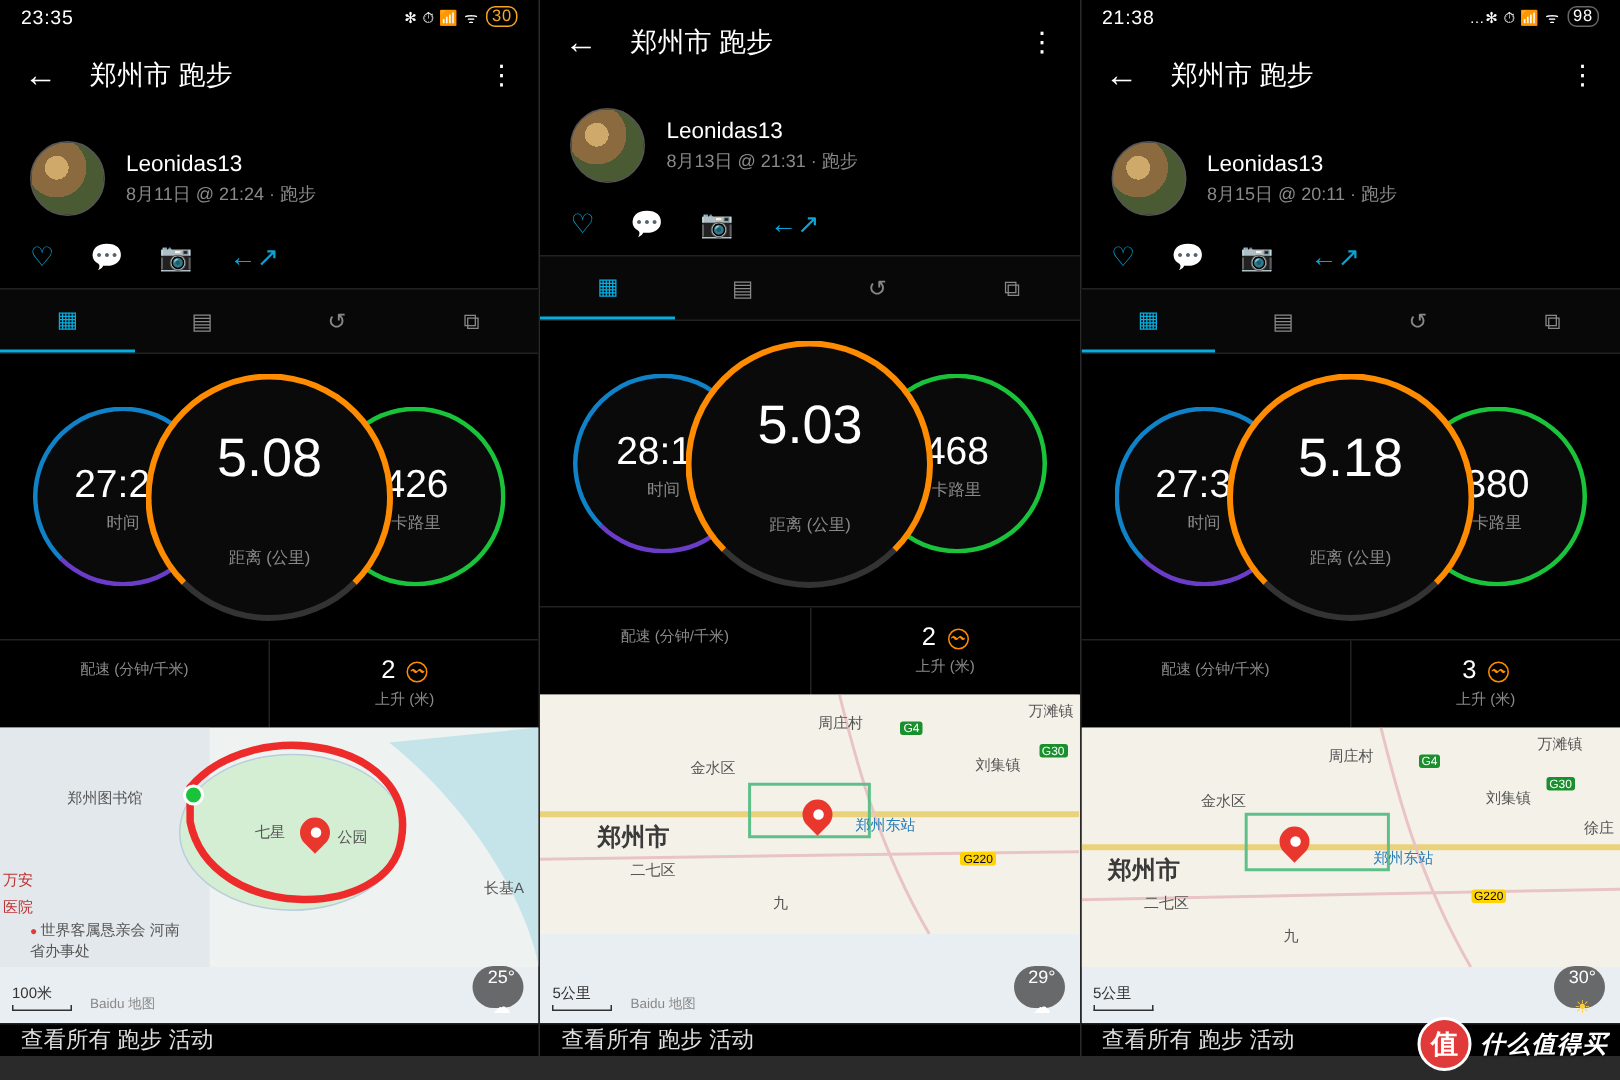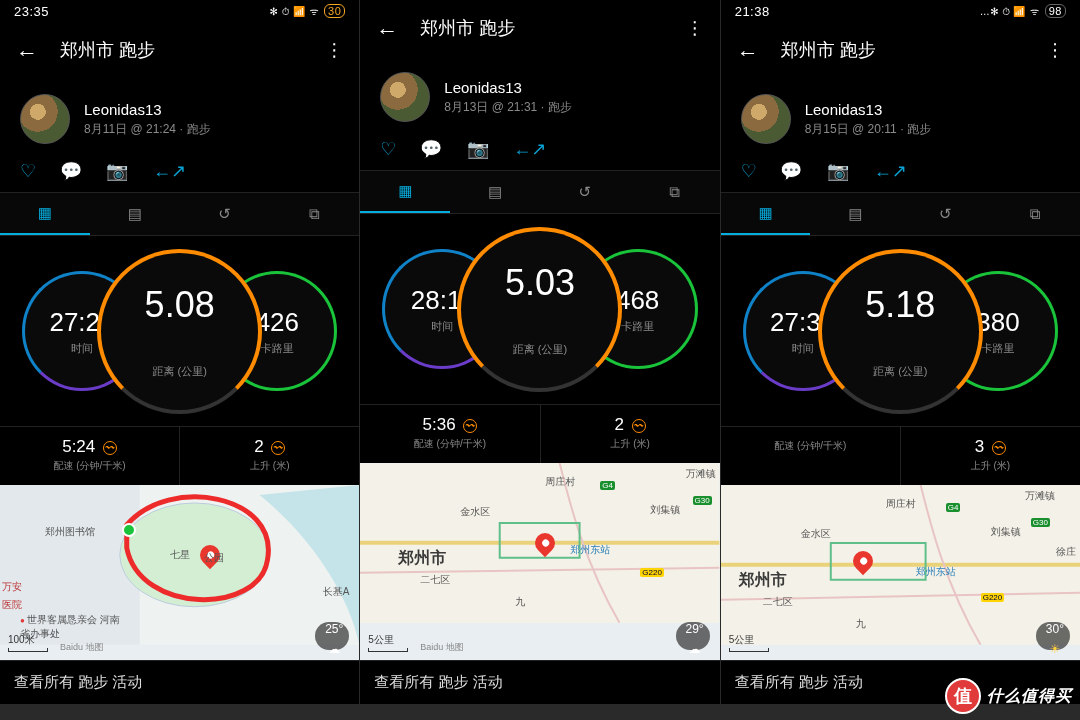--- a/index.html
+++ b/index.html
@@ -35,21 +35,21 @@
   .sub .v .orb { display: inline-block; width: 14px; height: 14px; border-radius: 50%; border: 1.5px solid #ff8c00; color: #ff8c00; font-size: 9px; line-height: 11px; vertical-align: 2px; margin-left: 3px; }
   .sub .l { font-size: 10px; color: #8a8a8a; margin-top: 2px; }
   .sub + .sub { border-left: 1px solid #222; }
   .map { flex: 1; background: #e9eef2; position: relative; overflow: hidden; }
   .map svg { position: absolute; inset: 0; }
   .scale { position: absolute; left: 8px; bottom: 8px; font-size: 10px; color: #333; }
   .scale .bar { width: 40px; height: 4px; border: 1px solid #333; border-top: none; margin-top: 1px; }
   .baidu { position: absolute; left: 60px; bottom: 6px; font-size: 9px; color: #888; }
   .weather { position: absolute; right: 10px; bottom: 10px; background: rgba(60,60,60,.75); color: #fff; border-radius: 16px; height: 28px; display: flex; align-items: center; padding: 0 6px 0 10px; font-size: 12px; gap: 6px; flex-direction: column; }
   .weather .num { border: 1px solid #ccc; border-radius: 50%; width: 18px; height: 18px; display: flex; align-items: center; justify-content: center; font-size: 10px; }
-  .footer { padding: 12px 14px; font-size: 15px; color: #dedede; border-top: 1px solid #222; }
+  .footer { padding: 1px 14px; font-size: 15px; color: #dedede; border-top: 1px solid #222; }
   .credits { position: absolute; right: 8px; bottom: 6px; display: flex; align-items: center; gap: 6px; z-index: 50; color: #fff; }
   .zhi { width: 36px; height: 36px; border-radius: 50%; background: #e03a3a; display: flex; align-items: center; justify-content: center; font-size: 18px; font-weight: bold; border: 2px solid #fff; }
   .ctext { font-size: 16px; letter-spacing: 1px; text-shadow: 0 0 3px #000; font-weight: bold; font-style: italic; }
   .pin { width: 20px; height: 20px; background: #e9372e; border-radius: 50% 50% 50% 0; transform: rotate(-45deg); position: absolute; display:flex; align-items:center; justify-content:center;}
   .pin::after { content:""; width:7px; height:7px; background:#fff; border-radius:50%; }
   .startpin { width:14px; height:14px; border-radius:50%; background:#1ac43a; border:2px solid #fff; position:absolute; }
   .poi { font-size: 10px; color: #555; position: absolute; }
   .poi.red { color:#b33; }
   .poi.redd::before{content:"● "; color:#e03a3a; font-size:8px;}
   .city { position:absolute; font-size:16px; font-weight:600; color:#3a3a3a;}
@@ -100,41 +100,40 @@
       <div class="val">5.08</div>
       <div class="lbl">距离 (公里)</div>
     </div>
     <div class="ring right">
       <div class="val">426</div>
       <div class="lbl">卡路里</div>
     </div>
   </div>
   <div class="substat">
     <div class="sub">
-      <div class="v"><span>5:24</span> <span class="orb">〰</span></div>
       <div class="l">配速 (分钟/千米)</div>
     </div>
     <div class="sub">
       <div class="v"><span>2</span> <span class="orb">〰</span></div>
       <div class="l">上升 (米)</div>
     </div>
   </div>
   <div class="map">
     <svg viewBox="0 0 360 160">
       <rect width="360" height="160" fill="#eef2f1"></rect>
       <path d="M0,0 L140,0 L140,160 L0,160 Z" fill="#e3e8ec"></path>
       <path d="M260,10 C310,50 350,110 360,160 L360,0 Z" fill="#c4e4ea"></path>
       <ellipse cx="195" cy="70" rx="75" ry="52" fill="#d4eed4" stroke="#bcd" stroke-width="1"></ellipse>
       <path d="M127,40 C170,-10 280,10 268,75 C260,130 140,130 127,63 Z" fill="none" stroke="#ed2b2b" stroke-width="5" stroke-linecap="round"></path>
     </svg>
     <div class="startpin" style="left:122px; top:38px;"></div>
     <div class="pin" style="left:200px; top:60px;"></div>
     <div class="poi" style="left:45px; top:40px">郑州图书馆</div>
     <div class="poi" style="left:170px; top:63px">七星</div>
-    <div class="poi" style="left:204px; top:66px">公园</div>
+    <div class="poi" style="left:225px; top:66px">公园</div>
     <div class="poi" style="right:10px; top:100px">长基A</div>
     <div class="poi red" style="left:2px; top:95px">万安</div>
     <div class="poi red" style="left:2px; top:113px">医院</div>
     <div class="poi redd" style="left:20px; top:128px; width:100px">世界客属恳亲会 河南省办事处</div>
     <div class="scale"><span>100米</span><div class="bar"></div></div>
     <div class="baidu">Baidu 地图</div>
     <div class="weather">
       <span>25°</span>
       <span>☁</span>
       <span class="num">9</span>
@@ -177,21 +176,20 @@
       <div class="val">5.03</div>
       <div class="lbl">距离 (公里)</div>
     </div>
     <div class="ring right">
       <div class="val">468</div>
       <div class="lbl">卡路里</div>
     </div>
   </div>
   <div class="substat">
     <div class="sub">
-      <div class="v"><span>5:36</span> <span class="orb">〰</span></div>
       <div class="l">配速 (分钟/千米)</div>
     </div>
     <div class="sub">
       <div class="v"><span>2</span> <span class="orb">〰</span></div>
       <div class="l">上升 (米)</div>
     </div>
   </div>
   <div class="map">
     <svg viewBox="0 0 360 160">
       <rect width="360" height="160" fill="#f3f1ea"></rect>

